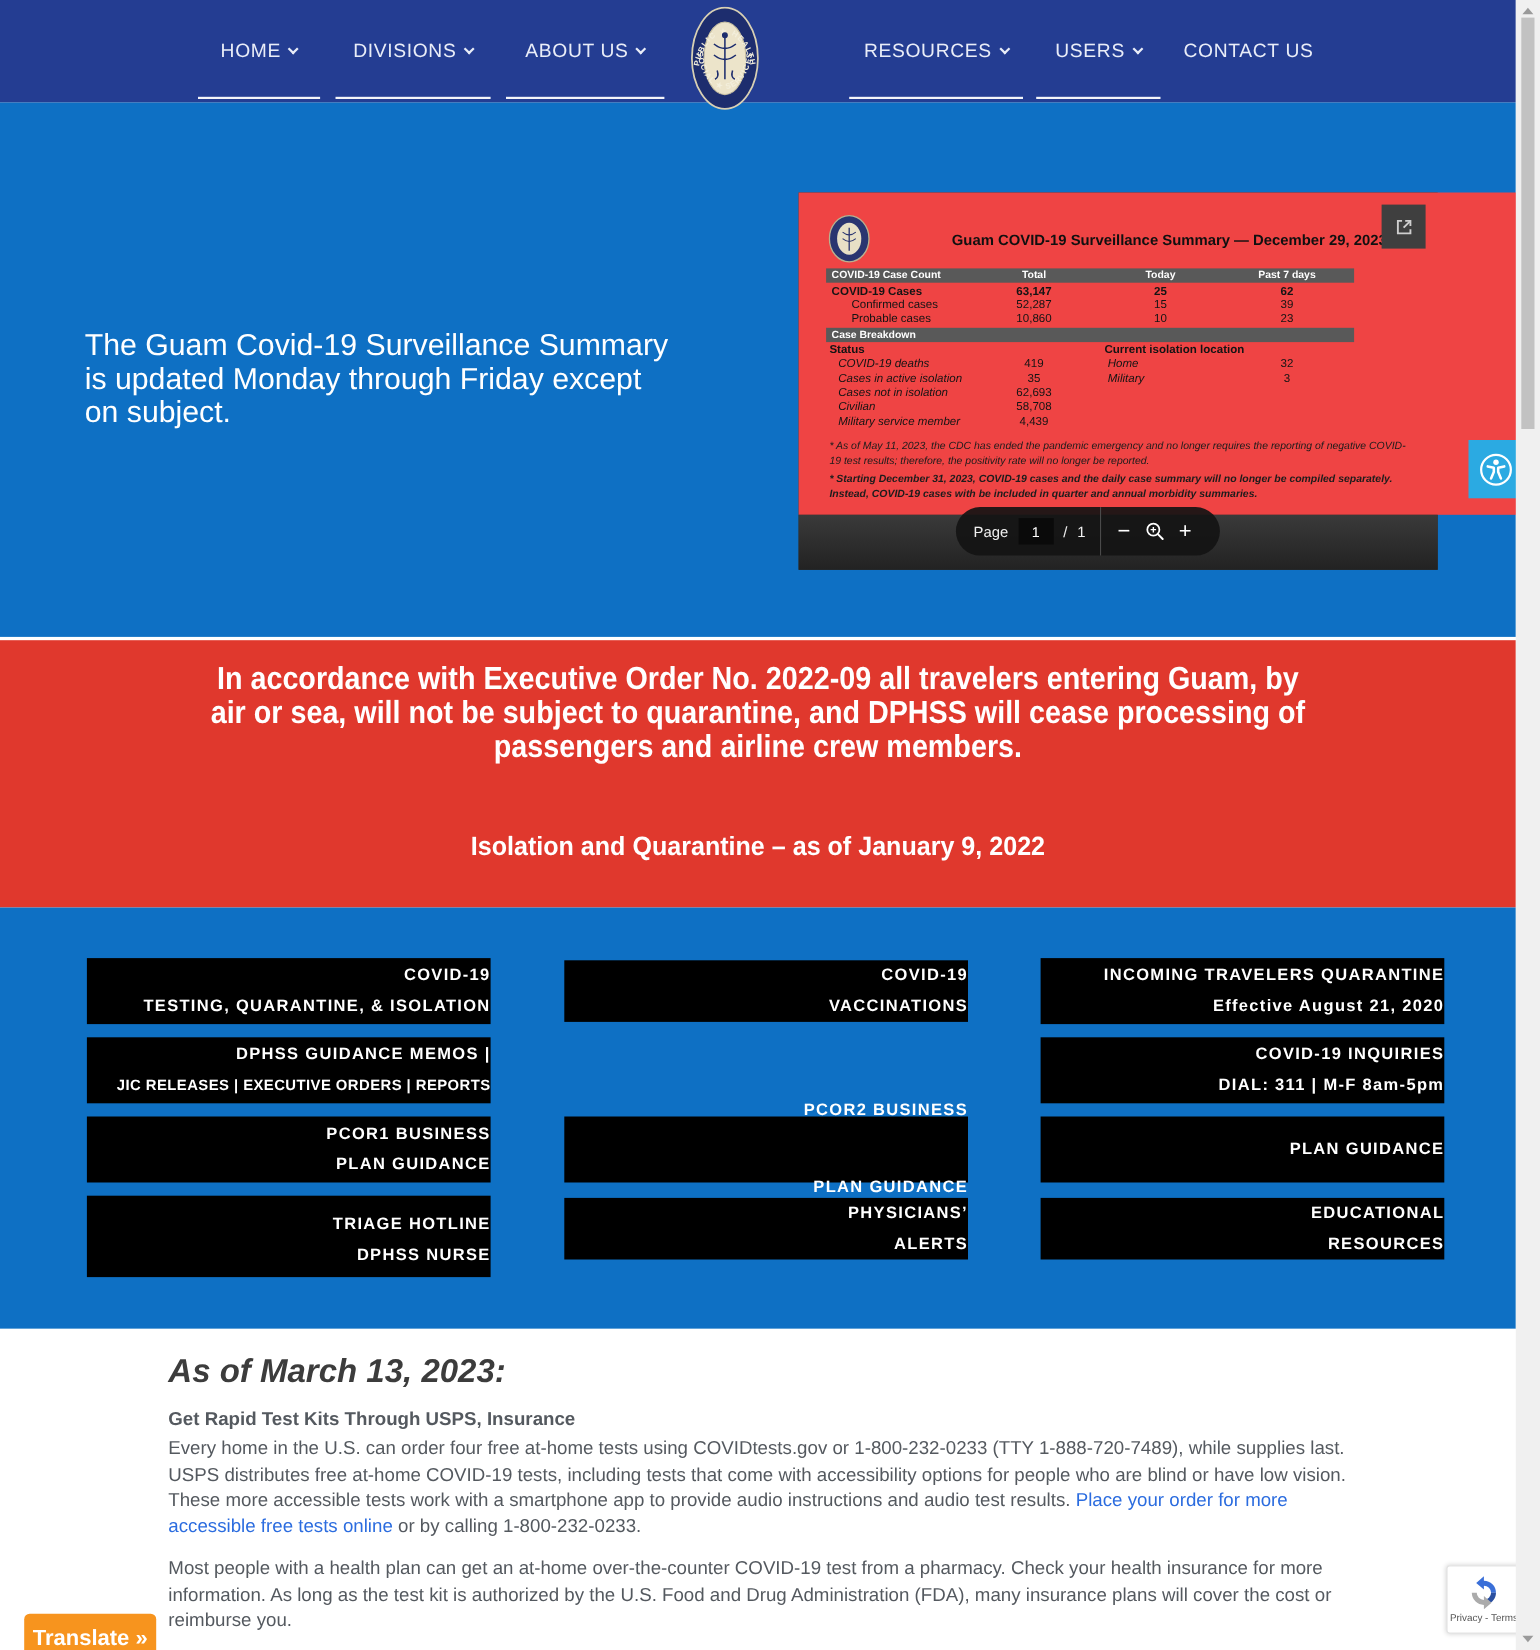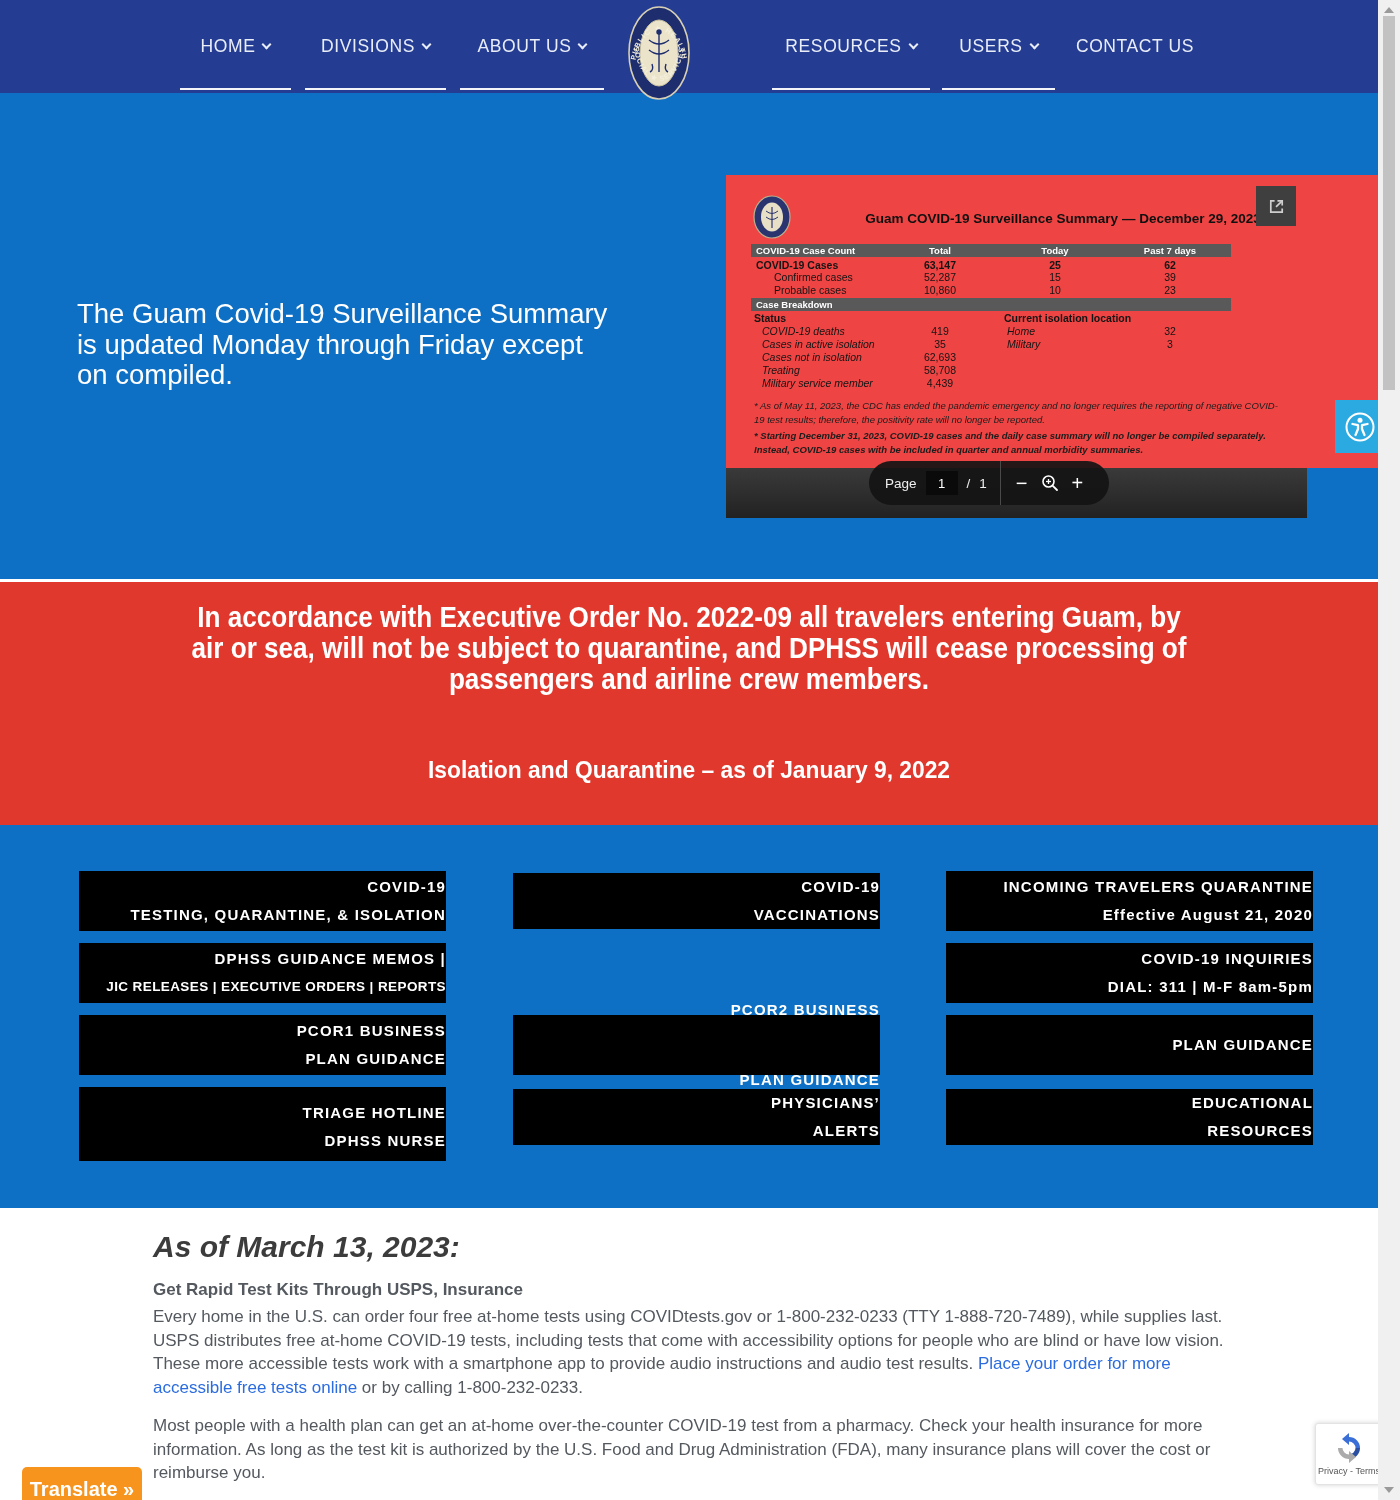--- a/index.html
+++ b/index.html
@@ -151,21 +151,21 @@
         <path d="M21 44 Q31 52 41 44"></path>
         <path d="M24 58 Q26 64 22 66 M38 58 Q36 64 40 66"></path>
       </g>
     </svg>
   </div>
 
   <section class="hero">
     <div class="hero-text">
       <div>The Guam Covid-19 Surveillance Summary</div>
       <div>is updated Monday through Friday except</div>
-      <div>on compiled.</div>
+      <div>on subject.</div>
     </div>
 
     <div class="pdf-embed">
       <div class="pdf-page">
         <span class="pdf-seal">
           <svg width="38" height="44" viewBox="0 0 38 44">
             <ellipse cx="19" cy="22" rx="18" ry="21" fill="#2a3570" stroke="#b9b190" stroke-width="1.2"></ellipse>
             <ellipse cx="19" cy="22" rx="11" ry="14.5" fill="#e8e0c6"></ellipse>
             <line x1="19" y1="12" x2="19" y2="33" stroke="#2a3570" stroke-width="1.2"></line>
             <path d="M13 16 Q19 21 25 16 M13 22 Q19 27 25 22" stroke="#2a3570" stroke-width="1" fill="none"></path>
@@ -218,21 +218,21 @@
           <span class="c-label ital">Cases in active isolation</span>
           <span class="c-total">35</span>
           <span class="c-iso-label">Military</span>
           <span class="c-iso-val">3</span>
         </div>
         <div class="pdf-row" style="top:176px;">
           <span class="c-label ital">Cases not in isolation</span>
           <span class="c-total">62,693</span>
         </div>
         <div class="pdf-row" style="top:189px;">
-          <span class="c-label ital">Treating</span>
+          <span class="c-label ital">Civilian</span>
           <span class="c-total">58,708</span>
         </div>
         <div class="pdf-row" style="top:202px;">
           <span class="c-label ital">Military service member</span>
           <span class="c-total">4,439</span>
         </div>
 
         <div class="fn" style="top:224px;">* As of May 11, 2023, the CDC has ended the pandemic emergency and no longer requires the reporting of negative COVID-19 test results; therefore, the positivity rate will no longer be reported.</div>
         <div class="fn b" style="top:254px;">* Starting December 31, 2023, COVID-19 cases and the daily case summary will no longer be compiled separately. Instead, COVID-19 cases with be included in quarter and annual morbidity summaries.</div>
       </div>

